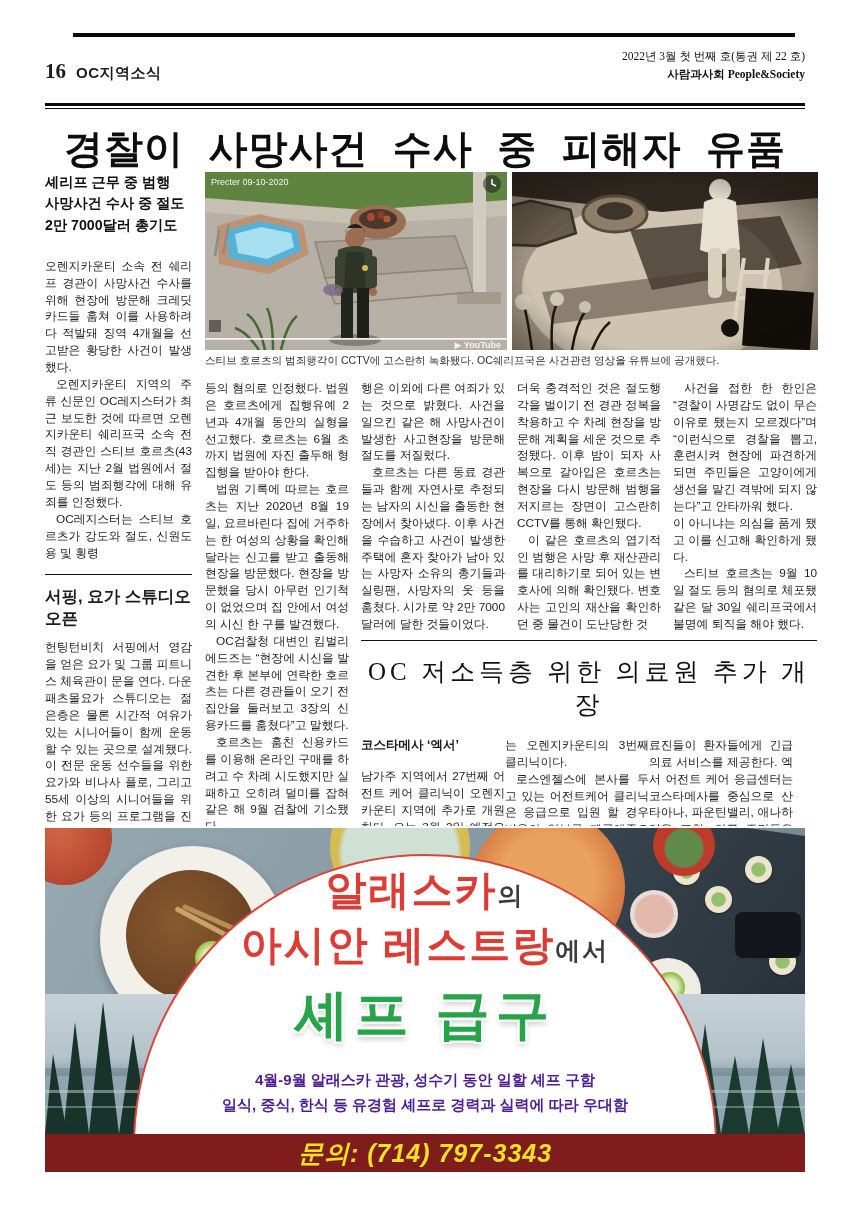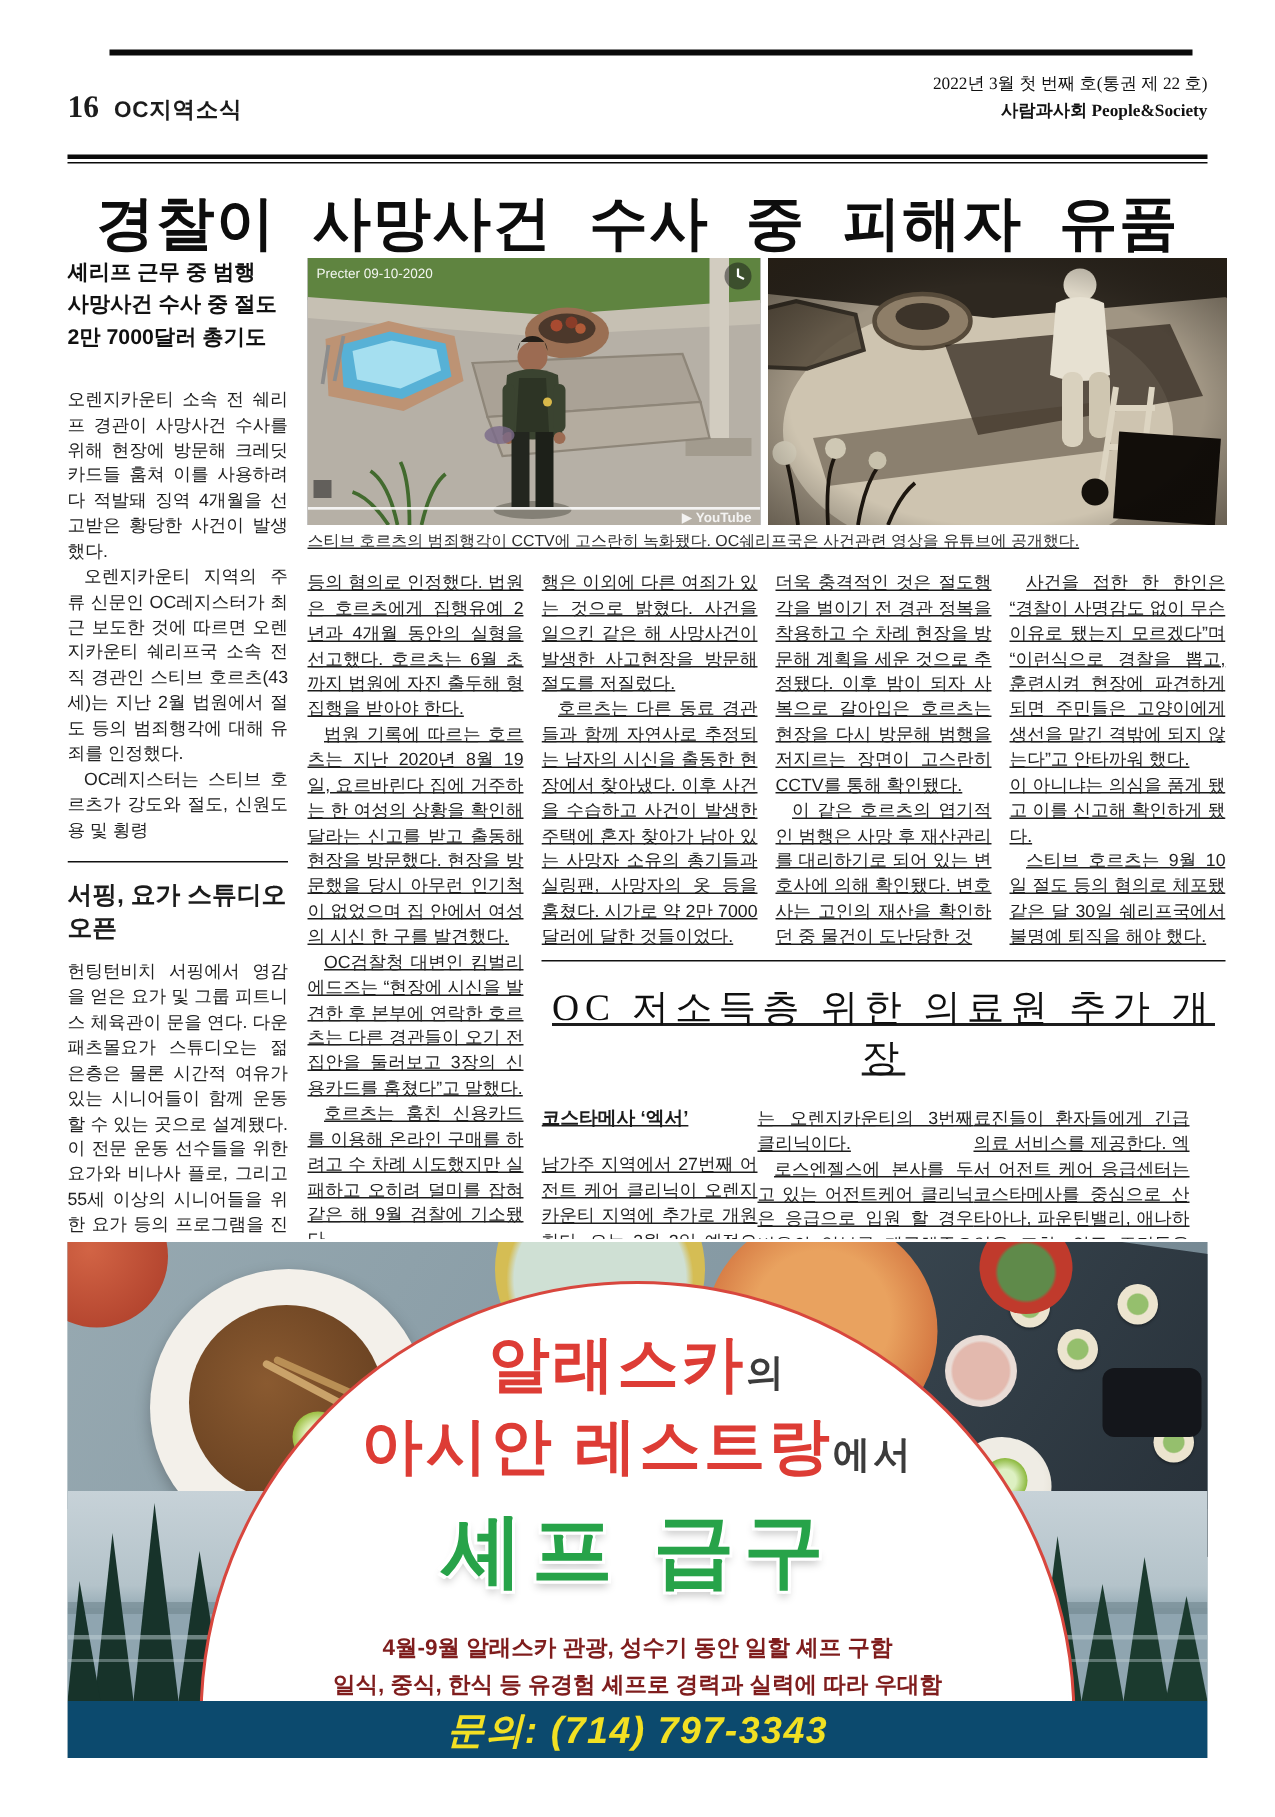--- a/index.html
+++ b/index.html
@@ -16,21 +16,21 @@
   .mast-right { text-align:right; font-family:"Liberation Serif","DejaVu Serif",serif; font-size:11.5px; line-height:1.55; color:#111; }
   .mast-right .soc { font-weight:700; }
   .rule-double { position:absolute; left:45px; top:103px; width:760px; border-top:3px solid #0a0a0a; border-bottom:1px solid #0a0a0a; height:6px; }
 
   
   .headline { position:absolute; left:45px; top:122px; width:760px; text-align:center; font-size:39px; font-weight:900; letter-spacing:1px; color:#0d0d0d;font-family:Liberation Mono, monospace; }
 
   
   .main-flex { position:absolute; left:45px; top:172px; width:773px; height:654px; display:flex; gap:13px; overflow:hidden; }
   .left-col { width:147px; flex:none; }
-  .right-area { width:613px; flex:none;text-decoration:underline; }
+  .right-area { width:613px; flex:none; }
 
   .lede { font-weight:800; font-size:14.2px; line-height:1.5; margin-bottom:22px; color:#111; }
   p.body { font-size:11.8px; line-height:1.43; text-align:justify; color:#222; }
   p.p-ind { text-indent:11px; }
   .divider { border-top:1.5px solid #111; margin:13px 0 11px; }
   .h2-surf { font-size:16.5px; font-weight:800; margin:2px 0 9px; }
 
   
   .photos { display:flex; gap:5px; height:178px; }
   .photo { flex:none; overflow:hidden; background:#888; }
@@ -68,28 +68,28 @@
   .sushi { position:absolute; width:27px; height:27px; border-radius:50%; background:radial-gradient(circle at 50% 50%,#95bf6d 35%,#ece4cf 40%); box-shadow:0 1px 2px rgba(0,0,0,.4); }
   .phone { position:absolute; right:4px; top:84px; width:66px; height:46px; background:#14161b; border-radius:8px; }
 
   .ad-landscape { position:absolute; left:0; bottom:38px; width:760px; height:140px;
       background:linear-gradient(#c7d2d8 0%,#b4c3ca 45%,#98adb7 55%,#8ba1ad 100%); }
   .ad-landscape svg { position:absolute; bottom:0; }
 
   .ad-circle { position:absolute; left:50%; top:26px; width:584px; height:584px; margin-left:-292px; border-radius:50%;
       background:radial-gradient(circle at 50% 35%, #ffffff 62%, rgba(255,255,255,.93) 78%, rgba(255,255,255,.85) 100%);
       border:2px solid #d8473e; z-index:2; }
-  .ad-text { position:absolute; left:0; top:54px; width:760px; text-align:center; z-index:3; }
+  .ad-text { position:absolute; left:0; top:35px; width:760px; text-align:center; z-index:3; }
   .ad-l1 { font-size:41px; font-weight:900; color:#dd3c35; letter-spacing:2px; }
   .ad-suffix { font-size:25px; color:#3c3c3c; font-weight:800; }
   .ad-l3 { font-size:54px; font-weight:900; color:#27a349; letter-spacing:6px; margin-top:6px;
       text-shadow:-2px -2px 0 #fff,2px -2px 0 #fff,-2px 2px 0 #fff,2px 2px 0 #fff,0 4px 6px rgba(0,0,0,.25); }
-  .ad-details { margin-top:16px; font-size:15px; font-weight:700; color:#7f1d1d; line-height:1.65; }
+  .ad-details { margin-top:16px; font-size:15px; font-weight:700; color:#4c1d95; line-height:1.65; }
   .ad-desc { margin-top:12px; font-size:12.5px; color:#93a3ab; line-height:1.55; }
-  .ad-bar { position:absolute; left:0; bottom:0; width:760px; height:38px; background:#0c4a6e; z-index:4;
+  .ad-bar { position:absolute; left:0; bottom:0; width:760px; height:38px; background:#7f1d1d; z-index:4;
       display:flex; align-items:center; justify-content:center; }
   .ad-contact { color:#f2e023; font-size:25px; font-weight:900; letter-spacing:1px; font-style:italic; }
 </style>
 </head>
 <body>
 
 <div class="page">
 
   <div class="top-rule"></div>
 

